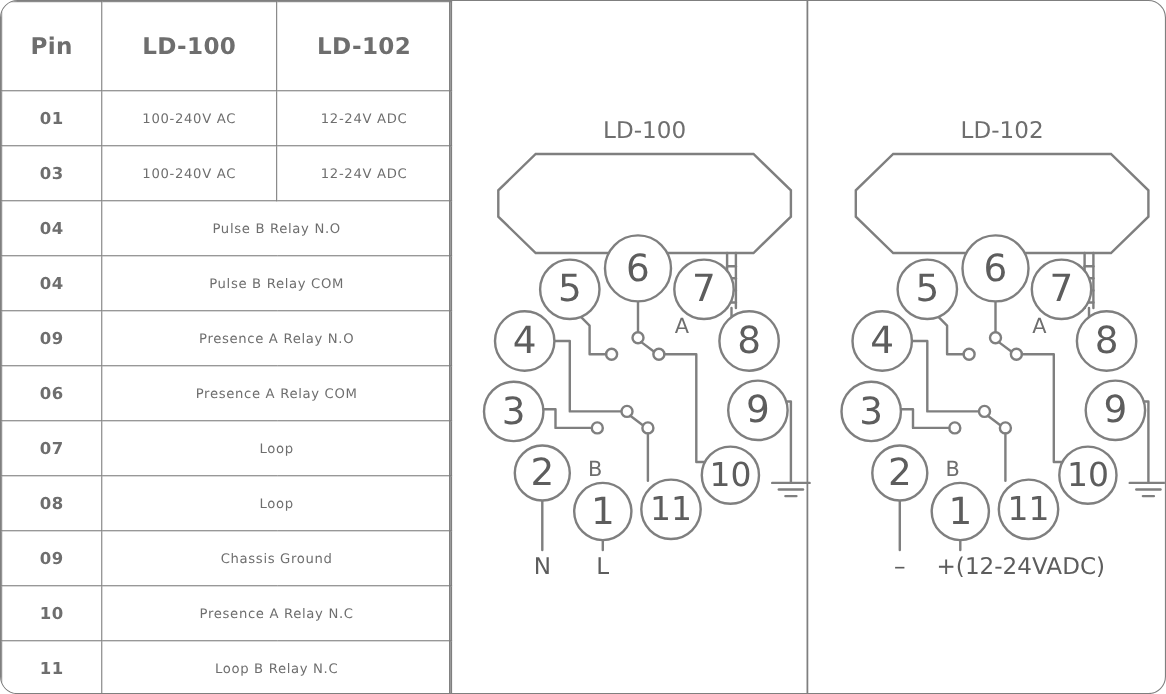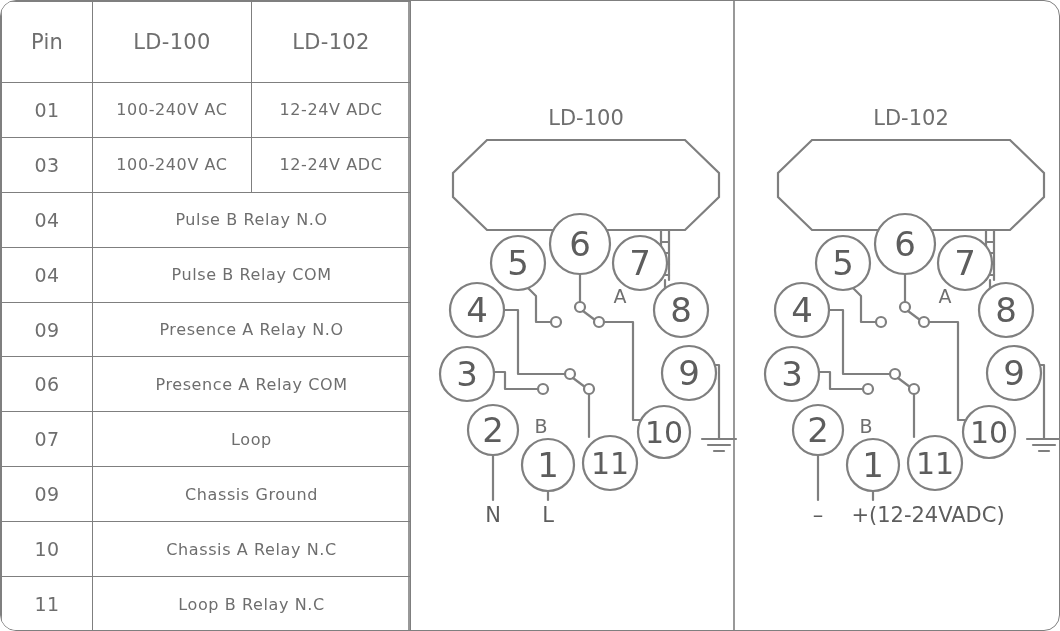--- a/index.html
+++ b/index.html
@@ -10,24 +10,24 @@
   }
   
   #pin-table{
     position:absolute;left:0;top:0;width:406px;height:631px;
     border-collapse:collapse;table-layout:fixed;
   }
   #pin-table td,#pin-table th{
     border:1px solid #7f7f7f;padding:0;text-align:center;vertical-align:middle;
     color:#6e6e6e;background:#fff;
   }
-  #pin-table thead th{height:80px;font-size:21px;font-weight:normal;letter-spacing:.3px;}
+  #pin-table thead th{height:80px;font-size:21px;font-weight:bold;letter-spacing:.3px;}
   #pin-table tbody tr{height:50px;}
-  #pin-table td.pin-col{width:90px;font-size:19px;font-weight:normal;letter-spacing:.5px;}
-  #pin-table td.val{font-size:16px;letter-spacing:.6px;}
+  #pin-table td.pin-col{width:90px;font-size:15px;font-weight:bold;letter-spacing:.5px;}
+  #pin-table td.val{font-size:12px;letter-spacing:.6px;}
   #pin-table th.pin-col{width:90px;}
   #pin-table th.c1,#pin-table td.c1{width:158px;}
   #pin-table th.c2,#pin-table td.c2{width:158px;}
   
   #pin-table{border-left:none;border-top:none;}
   
   #wiring{position:absolute;left:406px;top:0;width:654px;height:631px;}
   .wire{fill:none;stroke:#7f7f7f;stroke-width:2.2;stroke-linecap:round;stroke-linejoin:round;}
   .body-shape{fill:#fff;stroke:#7f7f7f;stroke-width:2.2;}
   .pin-circle{fill:#fff;stroke:#7f7f7f;stroke-width:2.2;}
@@ -77,26 +77,30 @@
         </tr>
         <tr>
           <td class="pin-col">06</td>
           <td class="val" colspan="2">Presence A Relay COM</td>
         </tr>
         <tr>
           <td class="pin-col">07</td>
           <td class="val" colspan="2">Loop</td>
         </tr>
         <tr>
+          <td class="pin-col">08</td>
+          <td class="val" colspan="2">Loop</td>
+        </tr>
+        <tr>
           <td class="pin-col">09</td>
           <td class="val" colspan="2">Chassis Ground</td>
         </tr>
         <tr>
           <td class="pin-col">10</td>
-          <td class="val" colspan="2">Chassis A Relay N.C</td>
+          <td class="val" colspan="2">Presence A Relay N.C</td>
         </tr>
         <tr>
           <td class="pin-col">11</td>
           <td class="val" colspan="2">Loop B Relay N.C</td>
         </tr>
       </tbody>
   </table>
 
   <svg id="wiring" viewBox="0 0 654 631">
     <line class="panel-div" x1="2" y1="0" x2="2" y2="631"></line>

